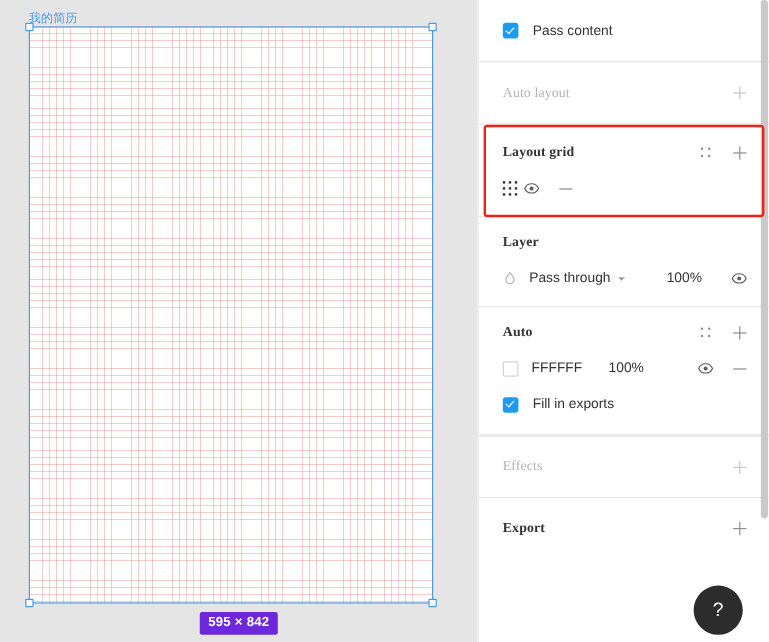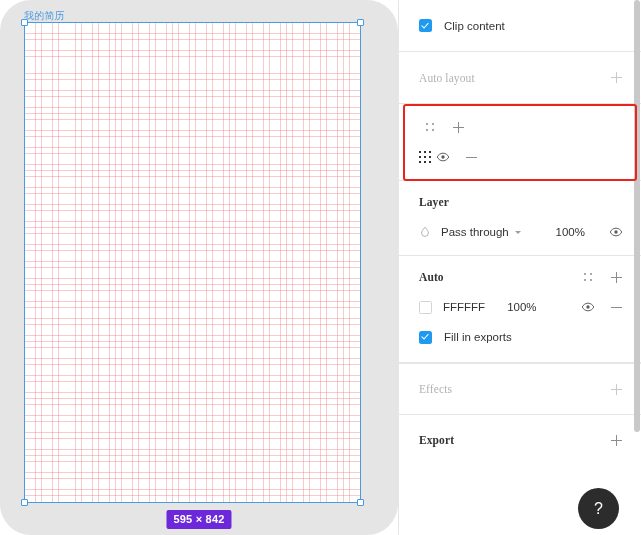--- a/index.html
+++ b/index.html
@@ -22,21 +22,20 @@
 
   
   #canvas {
     position: absolute;
     left: 0;
     top: 0;
     width: 398px;
     height: 535px;
     background: #e5e5e5;
     overflow: hidden;
-    border-radius: 31px;
   }
 
   #frame-label {
     position: absolute;
     left: 24px;
     top: 10px;
     font-size: 10px;
     line-height: 12px;
     color: #4a9ae1;
     white-space: nowrap;
@@ -343,37 +342,38 @@
     </div>
 
     <div id="dimension-badge">595 × 842</div>
   </div>
 
   <div id="panel">
 
     <div class="section">
       <div class="row" style="height:51px;">
         <div class="checkbox"></div>
-        <div class="cb-label">Clip content</div>
+        <div class="cb-label">Pass content</div>
       </div>
     </div>
     <div class="divider"></div>
 
     <div class="section">
       <div class="row" style="height:51px;">
         <div class="sec-title muted">Auto layout</div>
         <div class="icon-btn light">
           <span class="plus"></span>
         </div>
       </div>
     </div>
     <div class="divider"></div>
 
     <div class="section" style="padding-top:8px;padding-bottom:8px;">
       <div class="row">
+        <div class="sec-title">Layout grid</div>
         <div class="icon-btn">
           <span class="fourdot">
             <i></i>
               <i></i>
               <i></i>
               <i></i>
           </span>
         </div>
         <div class="icon-btn" style="margin-left:6px;">
           <span class="plus"></span>

